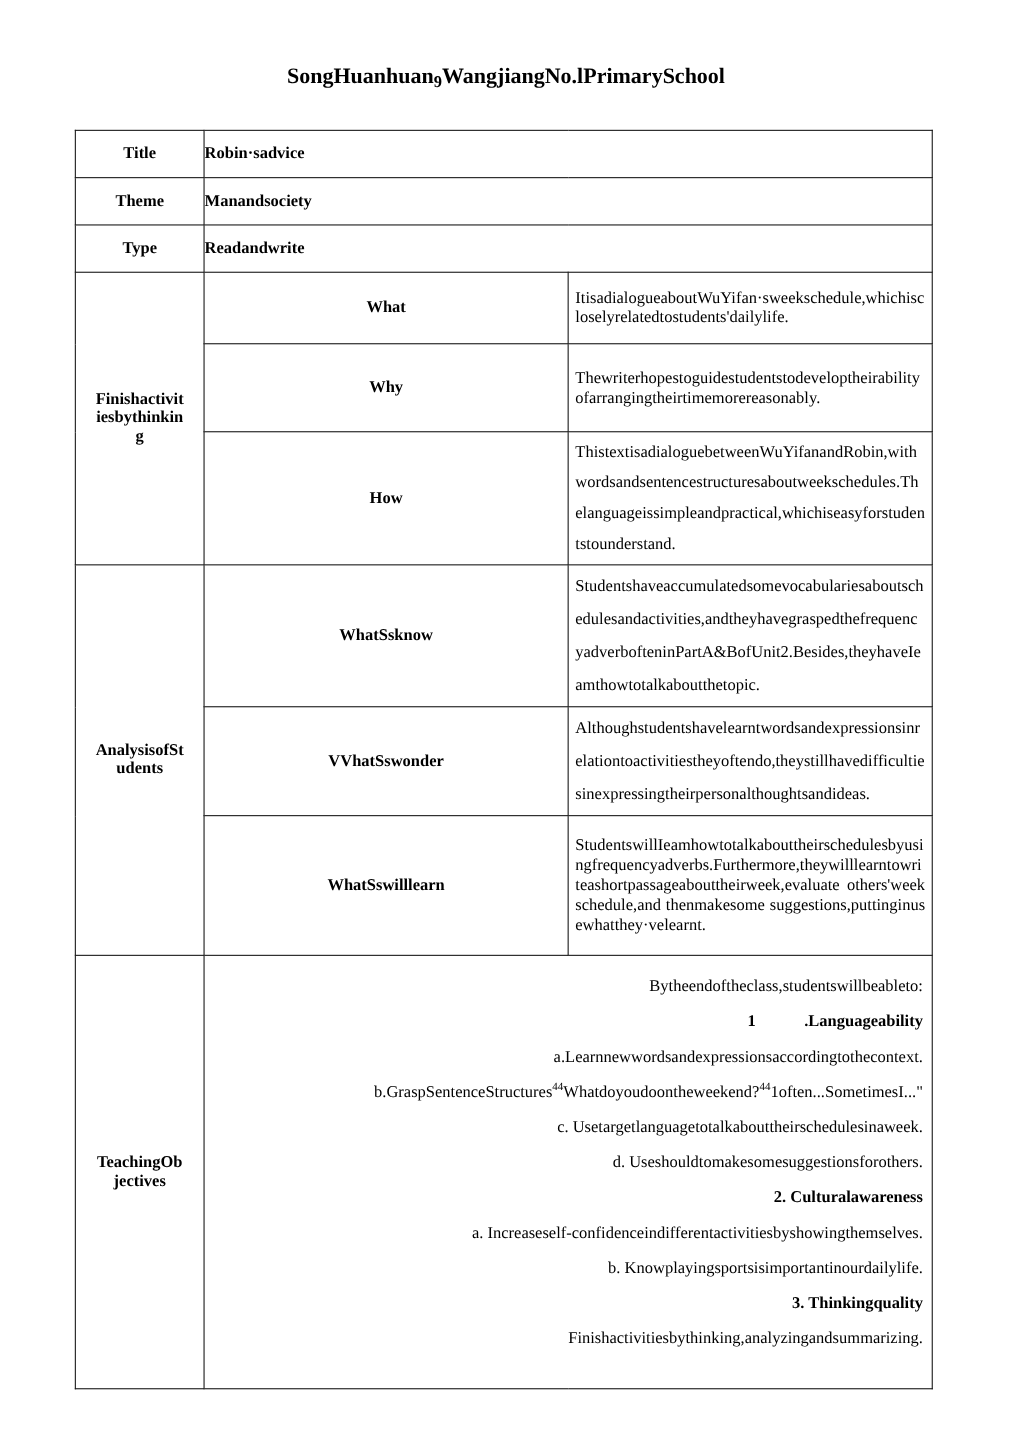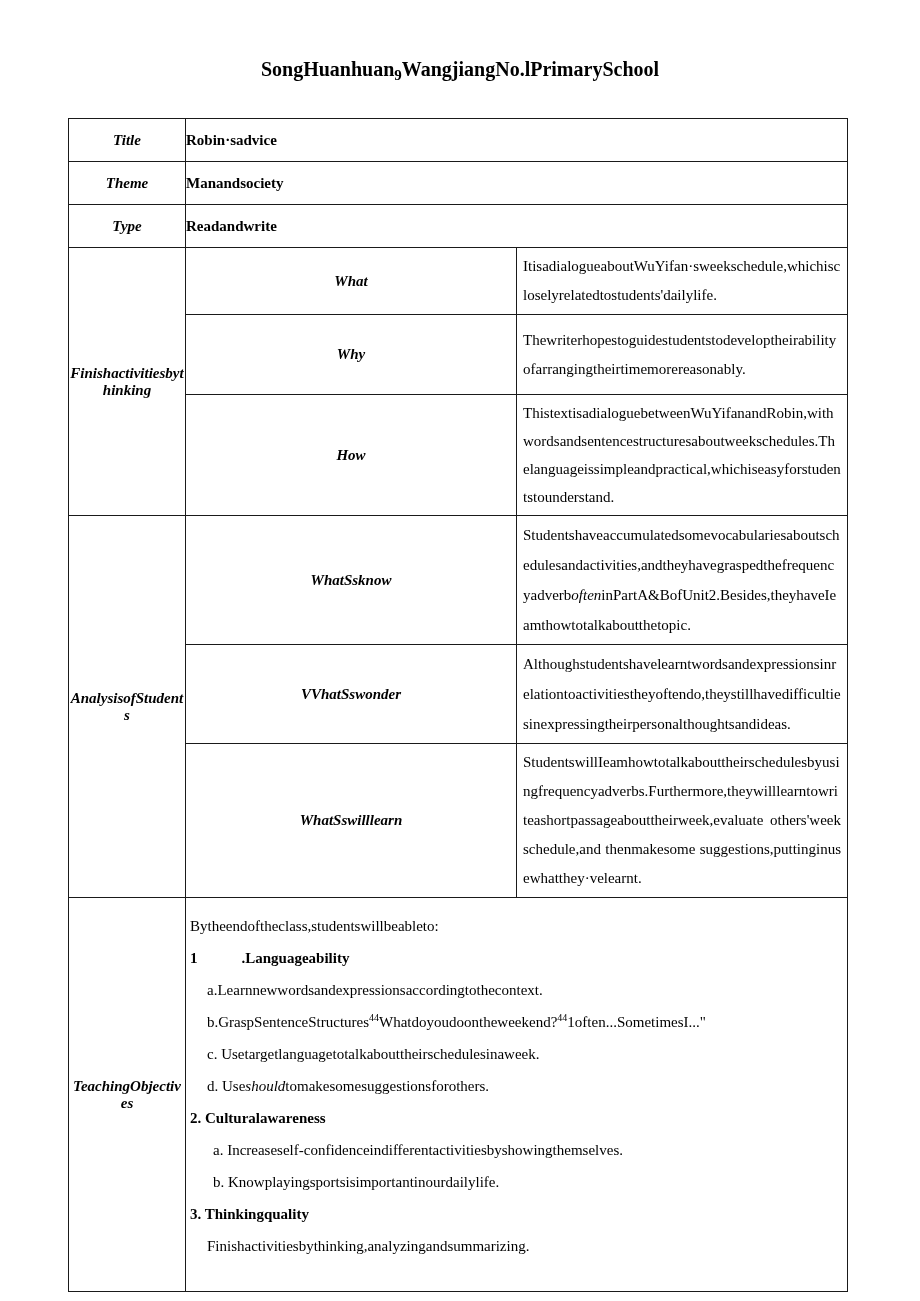--- a/index.html
+++ b/index.html
@@ -31,58 +31,57 @@
     word-break: break-all;
     overflow: hidden;
   }
   .c1 { width: 117px; }
   .c2 { width: 83px; }
   .c3 { width: 580px; }
   .lbl {
     font-weight: bold;
     text-align: center;
     vertical-align: middle;
-    padding: 0 1px;
-    font-style: italic;
+    padding: 0 17px;
   }
   .val {
     font-weight: bold;
     text-align: left;
     vertical-align: middle;
   }
   .content {
     text-align: justify;
     vertical-align: middle;
     padding: 4px 6px;
   }
   .lh28 { line-height: 28px; }
-  .lh29 { line-height: 29px; margin-left: 38px; }
+  .lh29 { line-height: 18px; margin-left: 38px; }
   .lh30 { line-height: 30px; }
 
   tr.r-simple td { height: 43px; }
   tr.r-what td { height: 65px; }
   tr.r-why  td { height: 80px; }
   tr.r-how  td { height: 87px; }
   tr.r-know td { height: 111px; }
   tr.r-wonder td { height: 83px; }
   tr.r-learn  td { height: 127px; }
   tr.r-obj  td { height: 394px; }
 
   .objectives-cell {
     vertical-align: top;
     text-align: left;
     padding: 18px 8px 8px 4px;
   }
-  .obj-line { line-height: 21px; margin-bottom: 11px; }
+  .obj-line { line-height: 21px; margin-bottom: 11px; text-align: right; }
   .obj-line:last-child { margin-bottom: 0; }
   .indent1 { padding-left: 17px; }
   .indent2 { padding-left: 23px; }
   .bold { font-weight: bold; }
   .num-gap { display: inline-block; width: 44px; }
-  .ital { font-style: italic; }
+  .ital { }
   sup.q { font-size: 10px; vertical-align: super; line-height: 0; }
 </style>
 </head>
 <body>
 
 <div class="doc-header">
   <div class="doc-subtitle">
     <span>SongHuanhuan</span><span class="sub9">9</span><span>WangjiangNo.lPrimarySchool</span>
   </div>
 </div>

